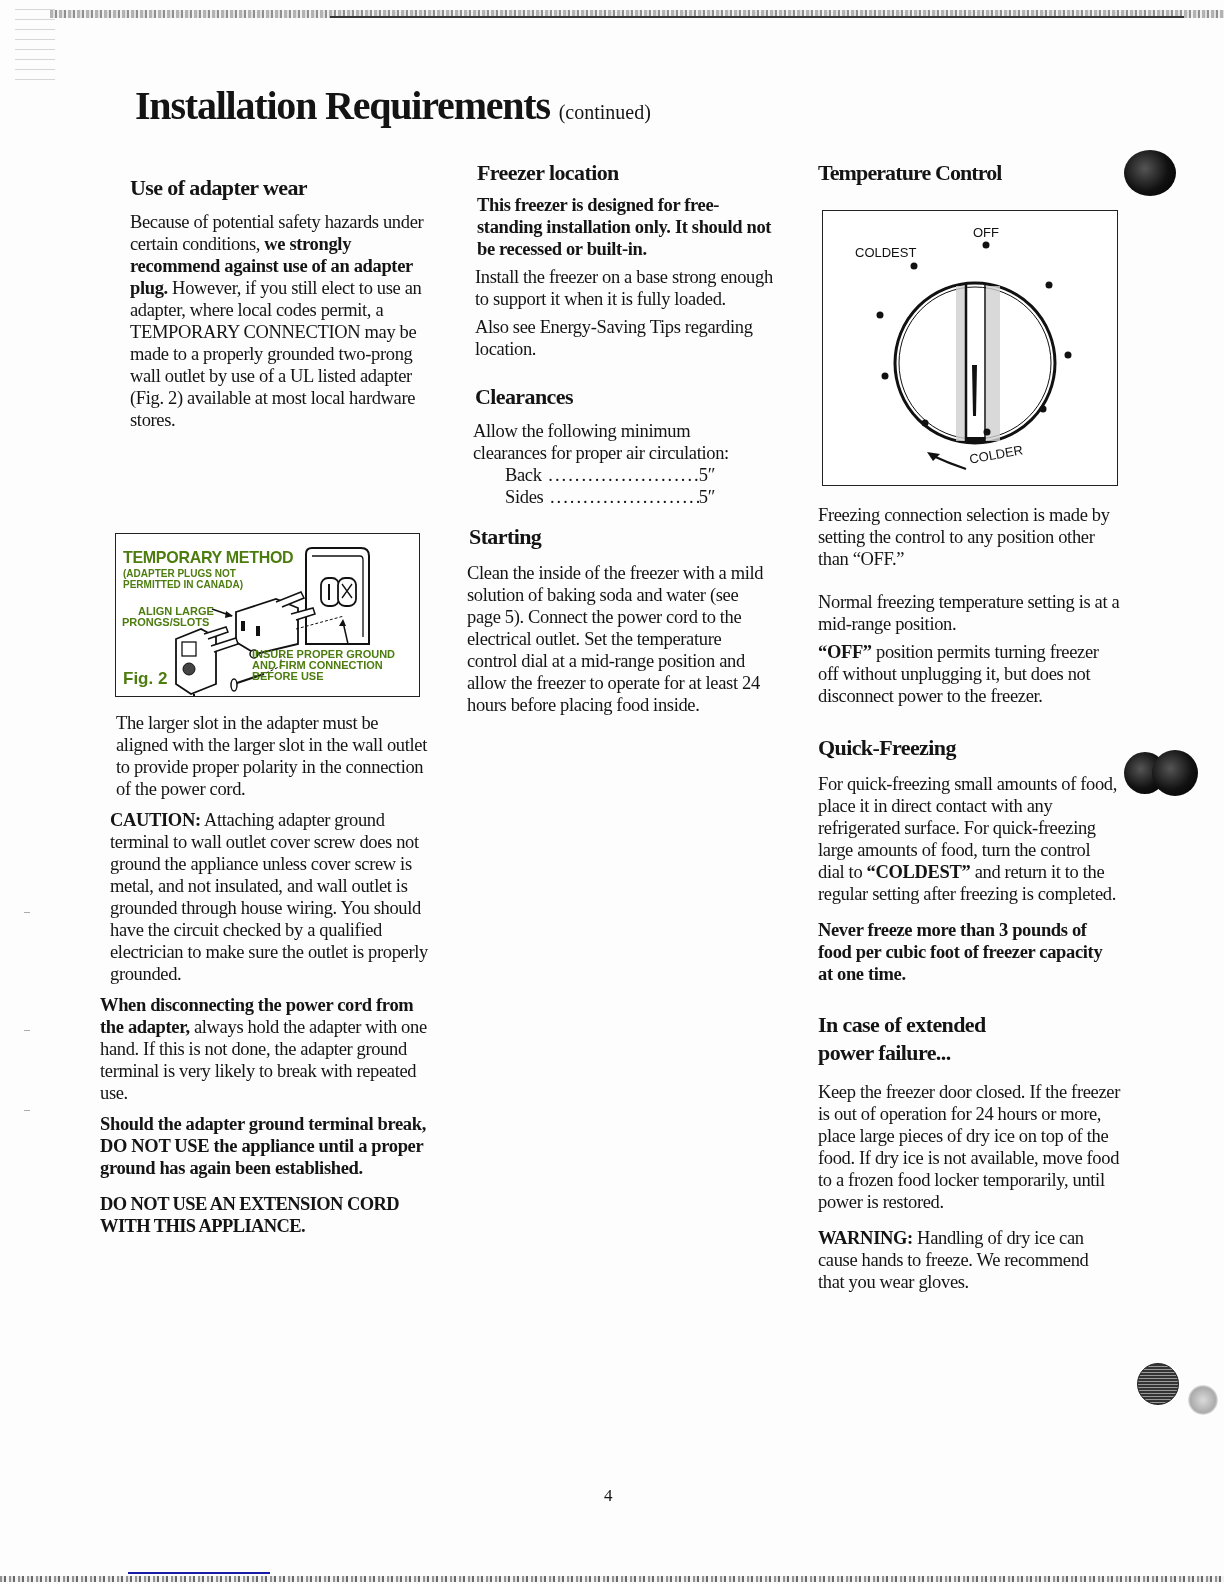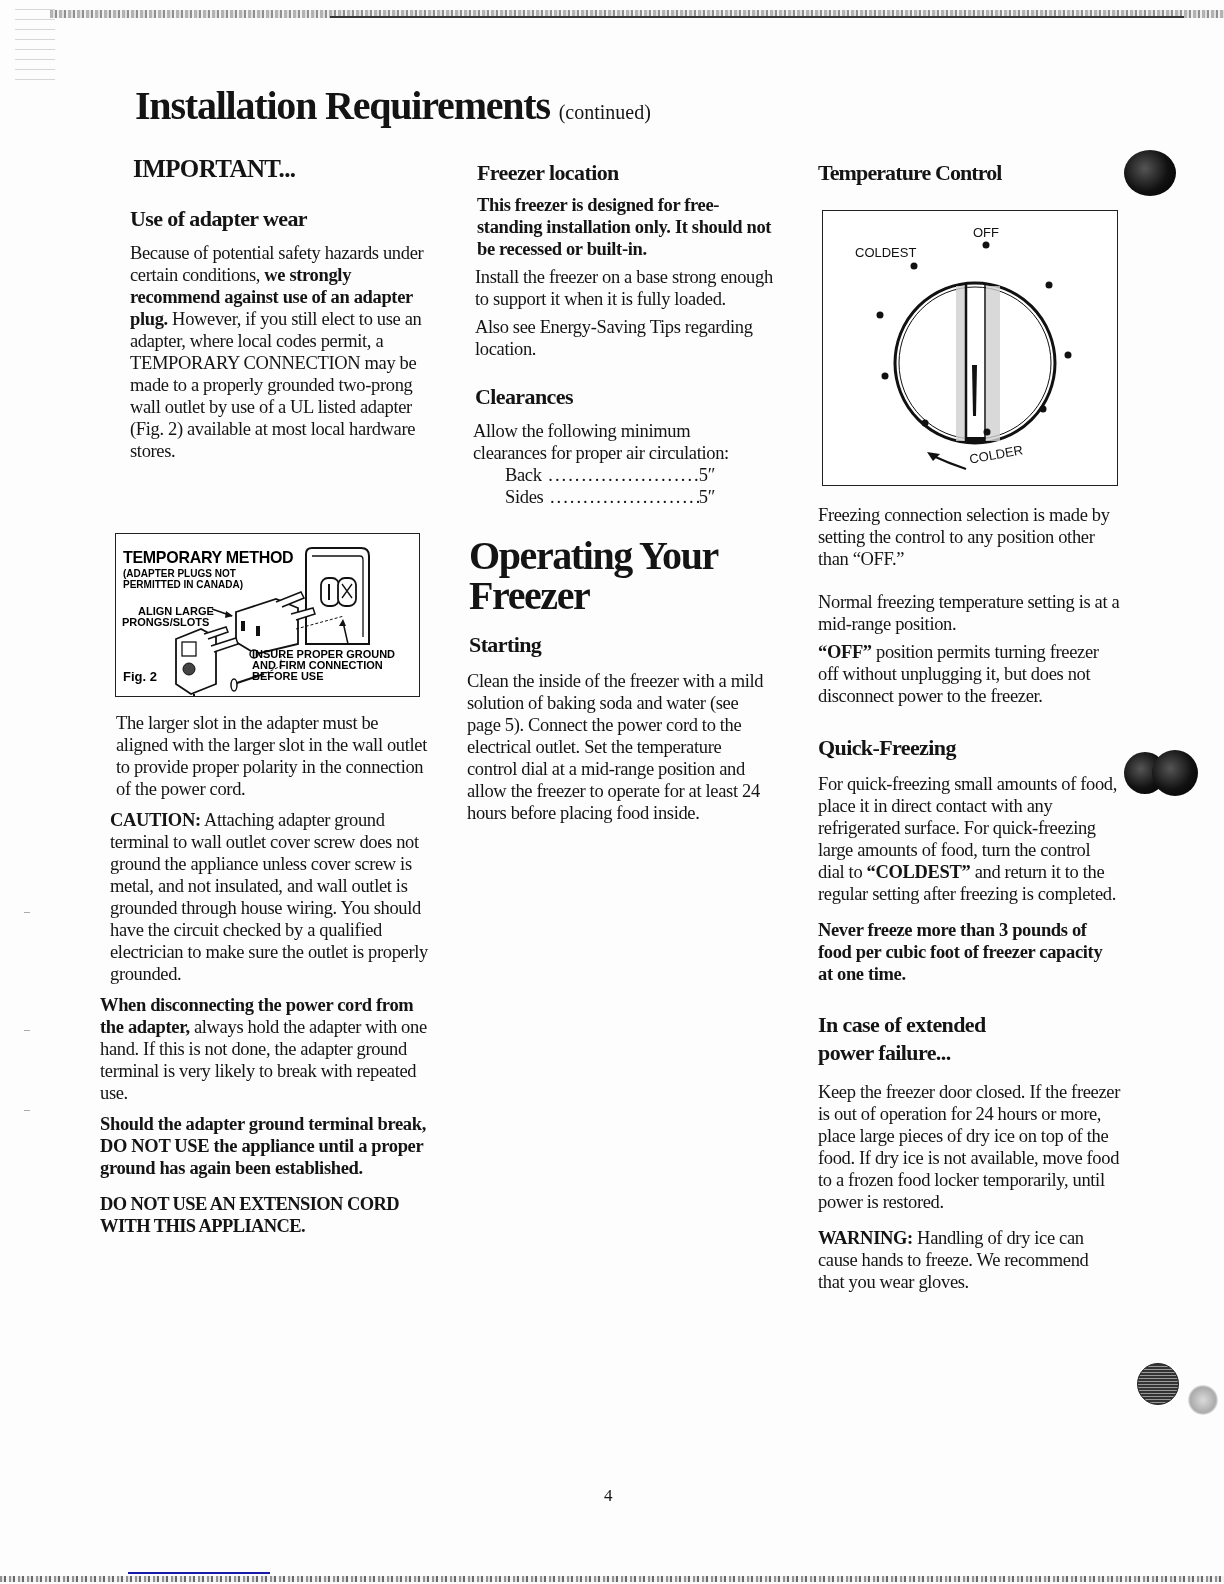--- a/index.html
+++ b/index.html
@@ -35,26 +35,26 @@
   .h-important { font-size: 25px; font-weight: bold; line-height: 25px; letter-spacing: -0.6px; padding-left: 33px; }
   .h-sub { font-size: 22px; font-weight: bold; line-height: 26px; letter-spacing: -0.6px; }
   .h-big { font-size: 40px; font-weight: bold; line-height: 40px; letter-spacing: -1.4px; }
   p { font-size: 18.5px; line-height: 22px; letter-spacing: -0.35px; }
   b { font-weight: bold; }
 
   .figure {
     position: absolute; left: 115px; top: 533px; width: 303px; height: 162px;
     border: 1.5px solid #222; background: #fff;
   }
-  .fig-text { font-family: "Liberation Sans", "DejaVu Sans", sans-serif; position: absolute; color:#000000; }
+  .fig-text { font-family: "Liberation Sans", "DejaVu Sans", sans-serif; position: absolute; color:#4d7c0f; }
   .fig-title { left: 7px; top: 15px; font-size: 16px; font-weight: bold; letter-spacing: -0.3px; transform: scaleY(1.05); }
   .fig-note { left: 7px; top: 34px; font-size: 10px; font-weight: bold; line-height: 11px; }
   .fig-align { left: 22px; top: 72px; font-size: 11px; font-weight: bold; line-height: 11px; text-align: left; }
   .fig-insure { left: 136px; top: 115px; font-size: 11px; font-weight: bold; line-height: 11px; }
-  .fig-label { left: 7px; top: 135px; font-size: 13px; font-weight: bold; }
+  .fig-label { left: 7px; top: 135px; font-size: 17px; font-weight: bold; }
   .fig-svg { position: absolute; left: 0; top: 0; }
 
   .dial-box {
     position: absolute; left: 822px; top: 210px; width: 294px; height: 274px;
     border: 1.5px solid #222; background: #fff;
   }
   .dial-label { position: absolute; font-family: "Liberation Sans", "DejaVu Sans", sans-serif; font-size: 13px; color:#111; }
 
   .tab-dot { position: absolute; background: radial-gradient(circle at 40% 40%, #555 0, #111 55%, #000 100%); border-radius: 50%; }
   .pagenum { position: absolute; left: 604px; top: 1486px; font-size: 17px; }
@@ -71,21 +71,20 @@
 <div class="mark" style="left:24px;top:912px;width:6px;height:1px;"></div>
 <div class="mark" style="left:24px;top:1030px;width:6px;height:1px;"></div>
 <div class="mark" style="left:24px;top:1110px;width:6px;height:1px;"></div>
 
 <h1 class="page-title">
   <span>Installation Requirements</span>
   <span class="cont">(continued)</span>
 </h1>
 
 <div class="col col1">
-  <h2 class="h-important" style="margin-top:6px;">IMPORTANT...</h2>
   <h3 class="h-sub" style="margin-top:25px; padding-left:30px;">Use of adapter wear</h3>
   <p style="margin-top:10px; padding-left:30px;"><span>Because of potential safety hazards under certain conditions, </span><b>we strongly recommend against use of an adapter plug.</b><span> However, if you still elect to use an adapter, where local codes permit, a TEMPORARY CONNECTION may be made to a properly grounded two-prong wall outlet by use of a UL listed adapter (Fig. 2) available at most local hardware stores.</span></p>
 </div>
 
 <div class="figure">
   <svg class="fig-svg" width="303" height="162" viewBox="0 0 303 162">
 
     <path d="M190 20 Q190 14 196 14 L245 14 Q253 14 253 22 L253 110 L190 110 Z" fill="#fff" stroke="#111" stroke-width="2"></path>
     <path d="M196 22 L244 22 Q247 22 247 26 L247 103" fill="none" stroke="#111" stroke-width="1.3"></path>
 
@@ -155,24 +154,20 @@
         <span>Back</span>
         <span style="flex:1; overflow:hidden; white-space:nowrap; letter-spacing:2px;">&nbsp;.......................</span>
         <span>5″</span>
       </p>
     <p style="display:flex;">
         <span>Sides</span>
         <span style="flex:1; overflow:hidden; white-space:nowrap; letter-spacing:2px;">&nbsp;.......................</span>
         <span>5″</span>
       </p>
   </div>
-  <h2 class="h-big" style="margin-top:28px; padding-left:6px;">
-    <div>Operating Your</div>
-    <div>Freezer</div>
-  </h2>
   <h3 class="h-sub" style="margin-top:16px; padding-left:6px;">Starting</h3>
   <p style="margin-top:12px; padding-left:4px; width:305px;">Clean the inside of the freezer with a mild solution of baking soda and water (see page 5). Connect the power cord to the electrical outlet. Set the temperature control dial at a mid-range position and allow the freezer to operate for at least 24 hours before placing food inside.</p>
 </div>
 
 <div class="col col3" style="top:160px;">
   <h3 class="h-sub" style="letter-spacing:-0.9px;">Temperature Control</h3>
 </div>
 <div class="tab-dot" style="left:1124px; top:150px; width:52px; height:46px;"></div>
 
 <div class="dial-box">

